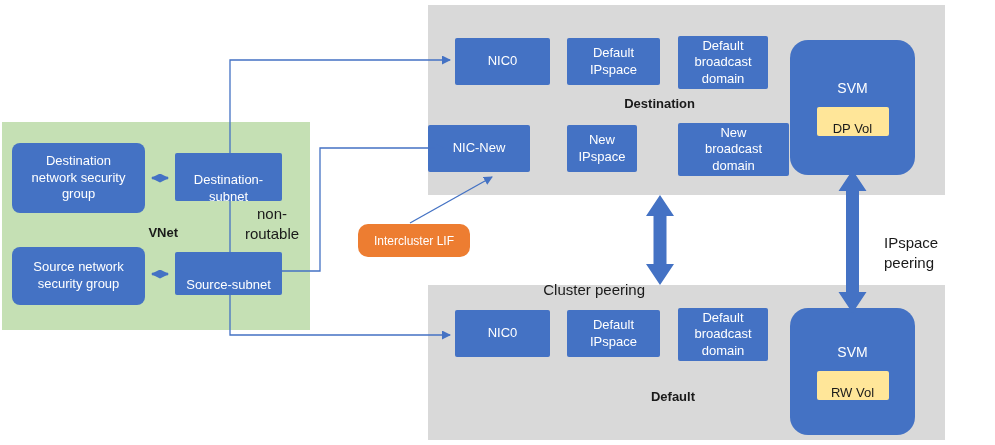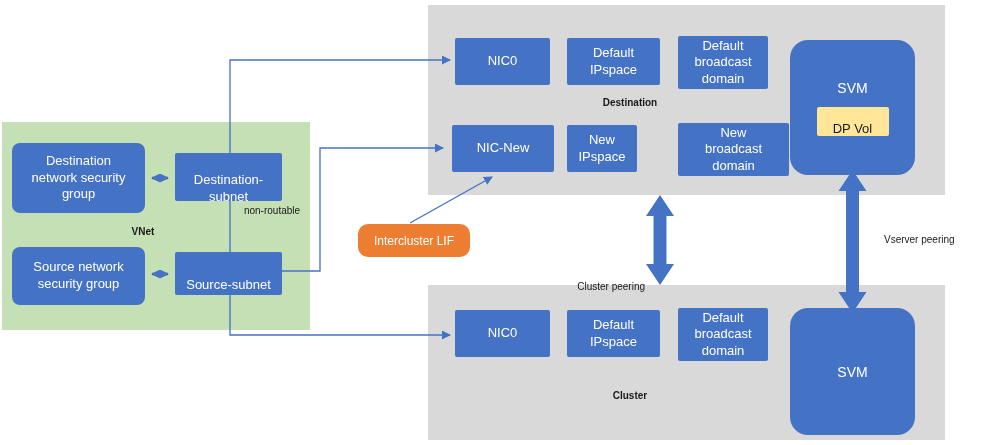--- a/index.html
+++ b/index.html
@@ -37,22 +37,22 @@
     width:72px; height:29px; display:flex; align-items:flex-end; justify-content:center;
     border-radius:2px;
   }
 
   .lif {
     position:absolute; background: var(--lif-orange, #ED7D31); color:#fff;
     display:flex; align-items:center; justify-content:center; font-size:12px;
     border-radius:10px;
   }
 
-  .lbl { position:absolute; font-size:10px; color:#1a1a1a; text-align:center; line-height:1.3; }
-  .lbl.bold { font-weight:bold; font-size:10px; }
+  .lbl { position:absolute; font-size:15px; color:#1a1a1a; text-align:center; line-height:1.3; }
+  .lbl.bold { font-weight:bold; font-size:13px;text-align:right; }
 
   svg.overlay { position:absolute; left:0; top:0; pointer-events:none; }
   .conn  { stroke: var(--arrow-blue, #4472C4); stroke-width:1.3; fill:none; }
   .dbl   { stroke: var(--arrow-blue, #4472C4); stroke-width:2.6; fill:none; }
   .thick { fill: var(--arrow-blue, #4472C4); stroke:none; }
   .mh    { fill: var(--arrow-blue, #4472C4); }
 </style>
 </head>
 <body>
 
@@ -81,21 +81,21 @@
     <span class="t">NIC0</span>
   </div>
   <div class="bbox" style="left:567px; top:38px; width:93px; height:47px;">
     <span class="t w60">Default IPspace</span>
   </div>
   <div class="bbox" style="left:678px; top:36px; width:90px; height:53px;">
     <span class="t w66">Default broadcast domain</span>
   </div>
   <div class="lbl bold" style="left:565px; top:96px; width:130px;">Destination</div>
 
-  <div class="bbox" style="left:452px; top:125px; width:102px; height:47px;">
+  <div class="bbox" style="left:428px; top:125px; width:102px; height:47px;">
     <span class="t">NIC-New</span>
   </div>
   <div class="bbox" style="left:567px; top:125px; width:70px; height:47px;">
     <span class="t w60">New IPspace</span>
   </div>
   <div class="bbox" style="left:678px; top:123px; width:111px; height:53px;">
     <span class="t w66">New broadcast domain</span>
   </div>
 
   <div class="svm" style="left:790px; top:40px; width:125px; height:135px;">
@@ -107,32 +107,35 @@
 
   <div class="bbox" style="left:455px; top:310px; width:95px; height:47px;">
     <span class="t">NIC0</span>
   </div>
   <div class="bbox" style="left:567px; top:310px; width:93px; height:47px;">
     <span class="t w60">Default IPspace</span>
   </div>
   <div class="bbox" style="left:678px; top:308px; width:90px; height:53px;">
     <span class="t w66">Default broadcast domain</span>
   </div>
-  <div class="lbl bold" style="left:565px; top:389px; width:130px;">Cluster</div>
+  <div class="lbl bold" style="left:565px; top:389px; width:130px;">Default</div>
 
   <div class="svm" style="left:790px; top:308px; width:125px; height:127px;">
     <span>SVM</span>
+    <div class="vol">
+      <span>RW Vol</span>
+    </div>
   </div>
 
   <div class="lif" style="left:358px; top:224px; width:112px; height:33px;">
     <span>Intercluster LIF</span>
   </div>
 
   <div class="lbl" style="left:532px; top:233px; width:113px; text-align:right;margin-top:47px;">Cluster peering</div>
-  <div class="lbl" style="left:884px; top:233px; width:108px; text-align:left;">Vserver peering</div>
+  <div class="lbl" style="left:884px; top:233px; width:108px; text-align:left;">IPspace peering</div>
 
   <svg class="overlay" width="995" height="445" viewBox="0 0 995 445">
     <defs>
       <marker id="arr" markerUnits="userSpaceOnUse" markerWidth="9" markerHeight="9" refX="8" refY="4.5" orient="auto-start-reverse">
         <path class="mh" d="M0,0 L9,4.5 L0,9 Z"></path>
       </marker>
     </defs>
 
     <line class="dbl" x1="152" y1="178" x2="168" y2="178" marker-start="url(#arr)" marker-end="url(#arr)"></line>
     <line class="dbl" x1="152" y1="274" x2="168" y2="274" marker-start="url(#arr)" marker-end="url(#arr)"></line>

